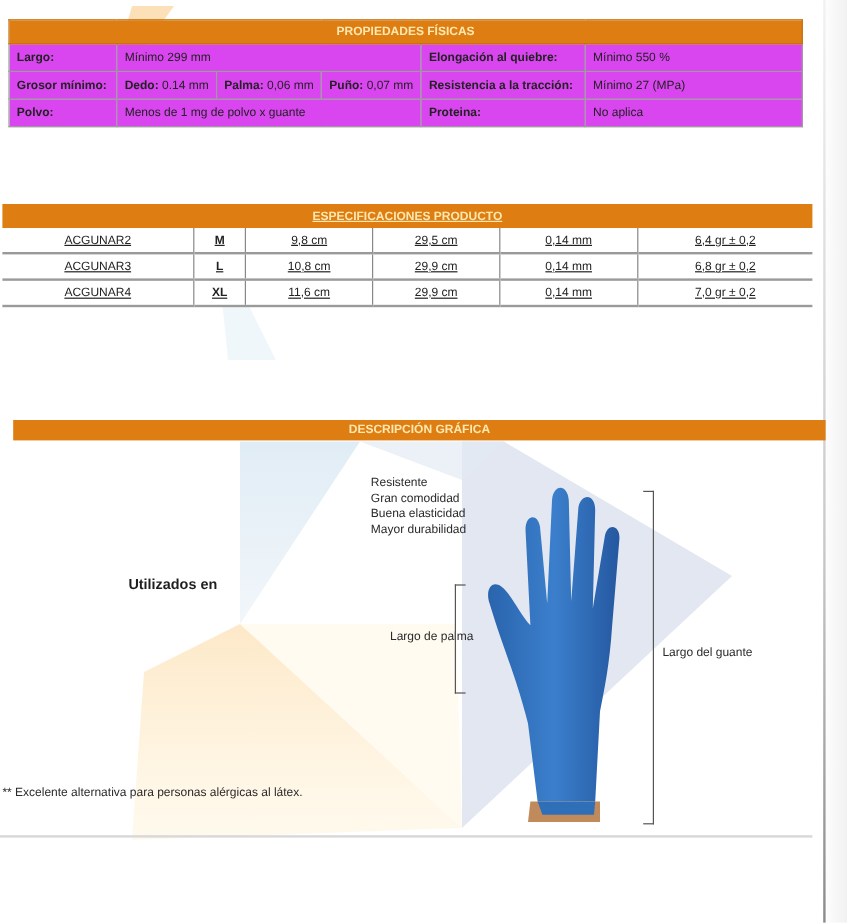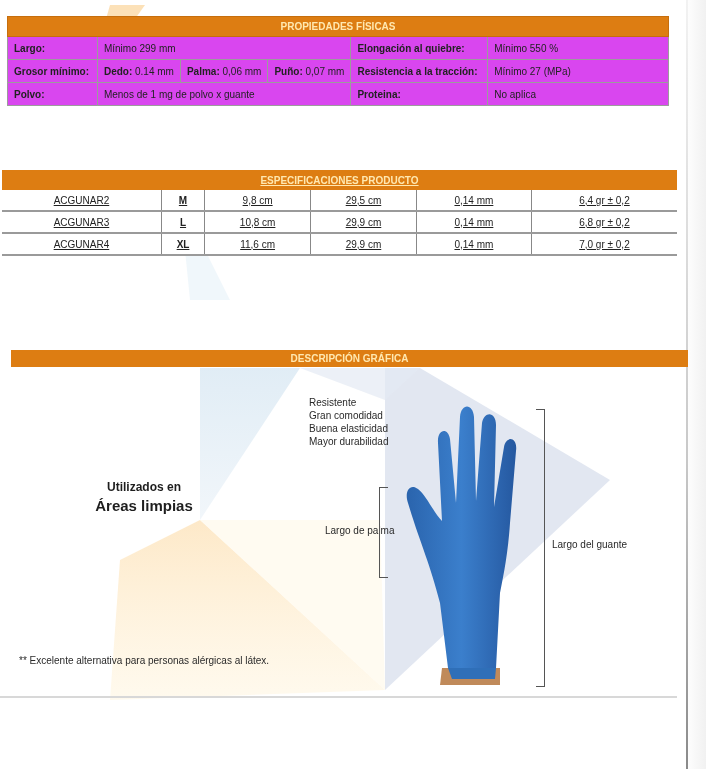--- a/index.html
+++ b/index.html
@@ -25,21 +25,21 @@
   .band{position:absolute;left:0;top:350px;width:677px;height:17px;background:#dd7d12;color:#ffe8b0;
         font-weight:bold;font-size:10px;text-align:center;line-height:17px;margin-left:11px;}
   .bottom-line{position:absolute;left:0;top:696px;width:677px;height:2px;background:#d8d8d8;}
 
   .feat{position:absolute;left:309px;top:396px;font-size:10px;line-height:13px;color:#2a2a2a;}
   .used{position:absolute;left:80px;top:480px;width:128px;text-align:center;color:#1e1e1e;}
   .used .l1{font-size:12px;font-weight:bold;}
   .used .l2{font-size:15px;font-weight:bold;margin-top:3px;}
   .palm-label{position:absolute;left:297px;top:525px;font-size:10px;color:#2a2a2a;padding-left:28px;}
   .glove-label{position:absolute;left:552px;top:539px;font-size:10px;color:#2a2a2a;}
-  .note{position:absolute;left:19px;top:655px;font-size:10px;color:#2a2a2a;}
+  .note{position:absolute;left:2px;top:655px;font-size:10px;color:#2a2a2a;}
 
   .bracket{position:absolute;border:1px solid #555;}
   .br-palm{left:379px;top:487px;width:8px;height:89px;border-right:none;}
   .br-glove{left:536px;top:409px;width:8px;height:276px;border-left:none;}
 
   .glove{position:absolute;left:400px;top:403px;width:130px;height:285px;}
 </style>
 </head>
 <body>
 
@@ -130,21 +130,20 @@
 
 <div class="feat">
   <div>Resistente</div>
   <div>Gran comodidad</div>
   <div>Buena elasticidad</div>
   <div>Mayor durabilidad</div>
 </div>
 
 <div class="used">
   <div class="l1">Utilizados en</div>
-  <div class="l2">Áreas limpias</div>
 </div>
 
 <div class="palm-label">Largo de palma</div>
 <div class="bracket br-palm"></div>
 
 <div class="glove-label">Largo del guante</div>
 <div class="bracket br-glove"></div>
 
 <svg class="glove" viewBox="0 0 130 285">
   <defs>

